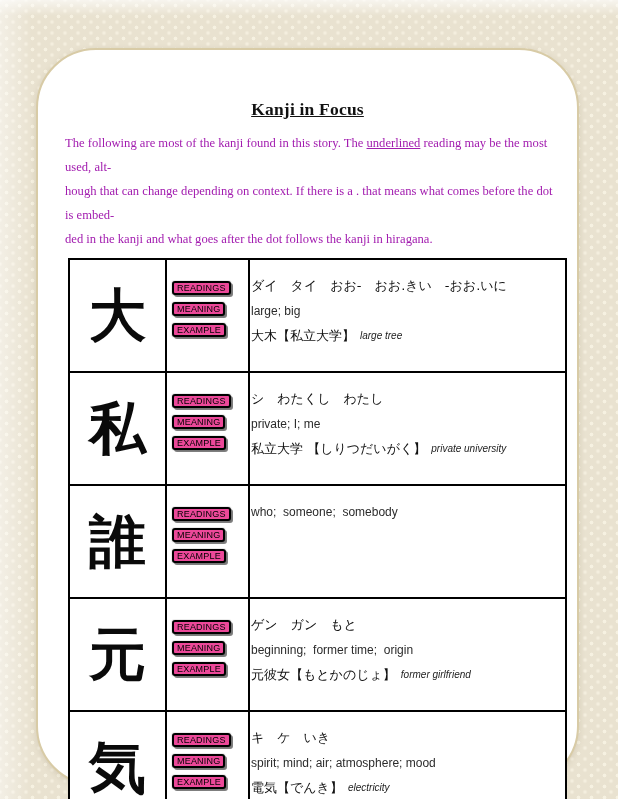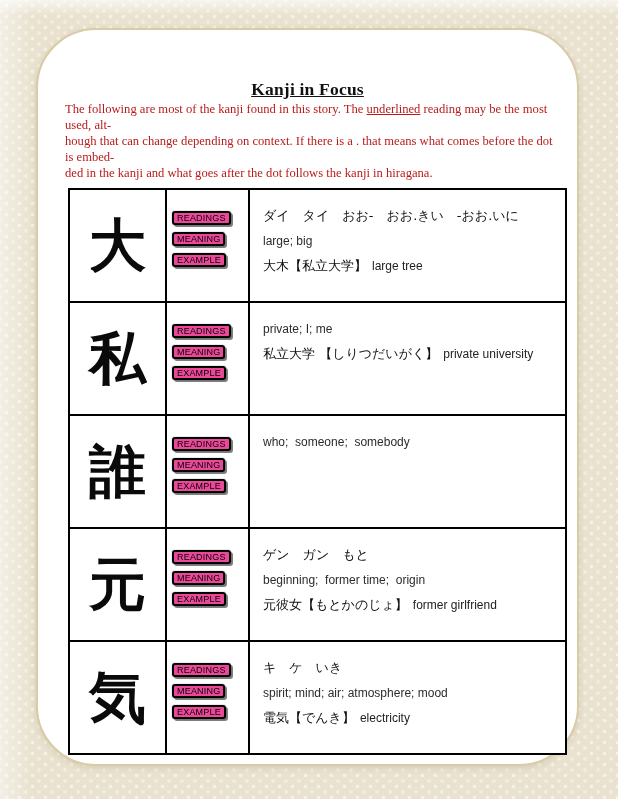--- a/index.html
+++ b/index.html
@@ -9,33 +9,33 @@
     background-image:
       linear-gradient(to bottom, rgba(255,255,255,0.65), rgba(255,255,255,0) 16px),
       linear-gradient(to right, rgba(255,255,255,0.45), rgba(255,255,255,0) 32px),
       radial-gradient(circle, #f6f1e1 1.6px, rgba(246,241,225,0) 2.2px),
       radial-gradient(circle, #f4eede 1.6px, rgba(244,238,222,0) 2.2px);
     background-size:100% 100%,100% 100%,13px 11px,13px 11px;
     background-position:0 0,0 0,0 0,6.5px 5.5px;
     font-family:"Liberation Sans", sans-serif;
   }
   .card{
-    position:absolute;left:36px;top:28px;width:543px;height:738px;
+    position:absolute;left:36px;top:48px;width:543px;height:738px;
     background:#ffffff;border:2px solid #d8cba6;border-radius:60px;
     box-sizing:border-box;box-shadow:0 2px 6px rgba(120,105,70,0.18);
     padding-top:48px;
   }
   .title{
     text-align:center;font-family:"Liberation Serif", serif;
     font-weight:bold;font-size:17.5px;color:#111;
     text-decoration:underline;letter-spacing:0.2px;height:22px;line-height:22px;
   }
   .intro{
-    margin:1px 24px 0 27px;
-    font-family:"Liberation Serif", serif;font-size:12.6px;line-height:16px;color:#b91c1c;
+    margin:11px 24px 0 27px;
+    font-family:"Liberation Serif", serif;font-size:12.6px;line-height:24px;color:#a21caf;
   }
   .intro .uline{text-decoration:underline;}
   .ktable{
     margin:7px 0 0 30px;width:495px;
     border:2px solid #000;box-sizing:content-box;background:#fff;
   }
   .krow{
     display:grid;grid-template-columns:97px 83px auto;height:111px;
   }
   .krow + .krow{border-top:2px solid #000;}
@@ -49,26 +49,26 @@
   }
   .c2{padding:21px 0 0 5px;}
   .stamp{
     display:inline-block;background:#ec4899;border:2px solid #000;border-radius:3px;
     padding:0 3px;margin-bottom:7px;
     font-family:"Liberation Sans", sans-serif;font-weight:normal;font-size:9px;
     letter-spacing:0.2px;color:#000;
     box-shadow:2px 2px 0 rgba(0,0,0,0.5), 0 0 0 1px rgba(0,0,0,0.08);
   }
   .c2 .stamp{display:table;}
-  .c3{padding:17px 8px 0 13px;}
+  .c3{padding:17px 8px 0 1px;}
   .line{height:17px;margin-bottom:8px;display:flex;align-items:center;white-space:pre-wrap;}
   .readings{font-size:13px;color:#111;font-family:"DejaVu Sans", sans-serif;}
   .meaning{font-size:12px;color:#2b2b2b;}
   .example-jp{font-size:13px;color:#111;font-family:"DejaVu Sans", sans-serif;}
-  .example-en{font-size:12px;color:#222;margin-left:5px;}
+  .example-en{font-size:10px;color:#222;margin-left:5px;font-style:italic;}
 </style>
 </head>
 <body>
 
 <div class="card">
 
   <div class="title">Kanji in Focus</div>
 
   <div class="intro">
     <div><span>The following are most of the kanji found in this story. The </span><span class="uline">underlined</span><span> reading may be the most used, alt-</span></div>
@@ -97,20 +97,21 @@
     <div class="krow">
       <div class="c1">
           <span class="kanji">私</span>
         </div>
       <div class="c2">
         <span class="stamp">READINGS</span>
         <span class="stamp">MEANING</span>
         <span class="stamp">EXAMPLE</span>
       </div>
       <div class="c3">
+        <div class="line readings">シ　わたくし　わたし</div>
         <div class="line meaning">private; I; me</div>
         <div class="line"><span class="example-jp">私立大学 【しりつだいがく】</span><span class="example-en">private university</span></div>
       </div>
     </div>
 
     <div class="krow">
       <div class="c1">
           <span class="kanji">誰</span>
         </div>
       <div class="c2">

